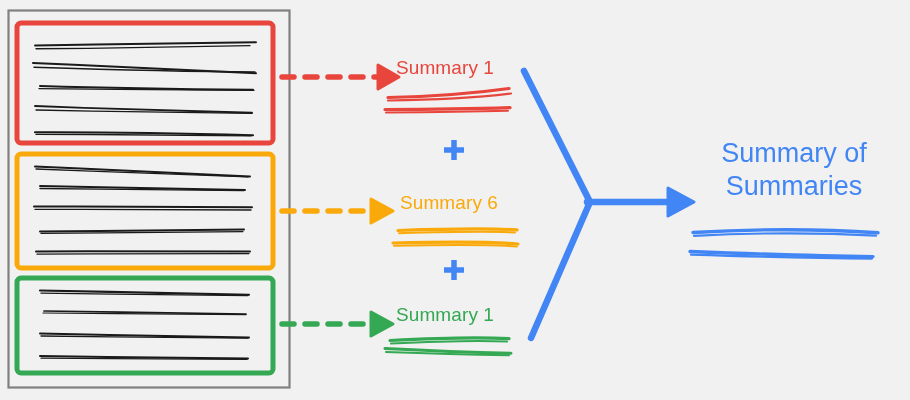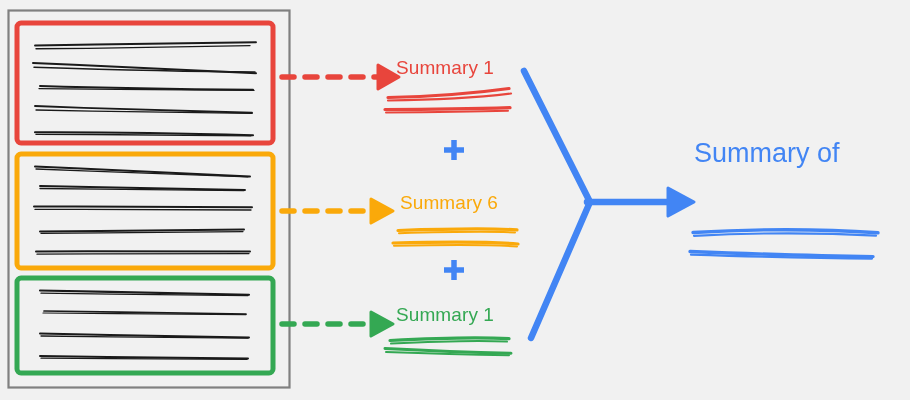--- a/index.html
+++ b/index.html
@@ -24,21 +24,21 @@
     font-weight:400;
     letter-spacing:0.1px;
   }
   #sum1-label{left:396px;top:57px;color:#E8453C;}
   #sum2-label{left:400px;top:192px;color:#FAA90A;}
   #sum3-label{left:396px;top:304px;color:#34A853;}
 
   #final-label{
     left:694px;top:137px;
     width:200px;
-    text-align:left;
+    text-align:center;
     font-size:27px;
     line-height:33px;
     color:#4285F4;
     font-weight:400;
   }
   #final-label span{display:block;}
 </style>
 </head>
 <body>
 
@@ -145,15 +145,16 @@
   </svg>
 
   <div class="label sum-label" id="sum1-label">Summary 1</div>
 
   <div class="label sum-label" id="sum2-label">Summary 6</div>
 
   <div class="label sum-label" id="sum3-label">Summary 1</div>
 
   <div class="label" id="final-label">
     <span>Summary of</span>
+    <span>Summaries</span>
   </div>
 
 </div>
 
 </body></html>

